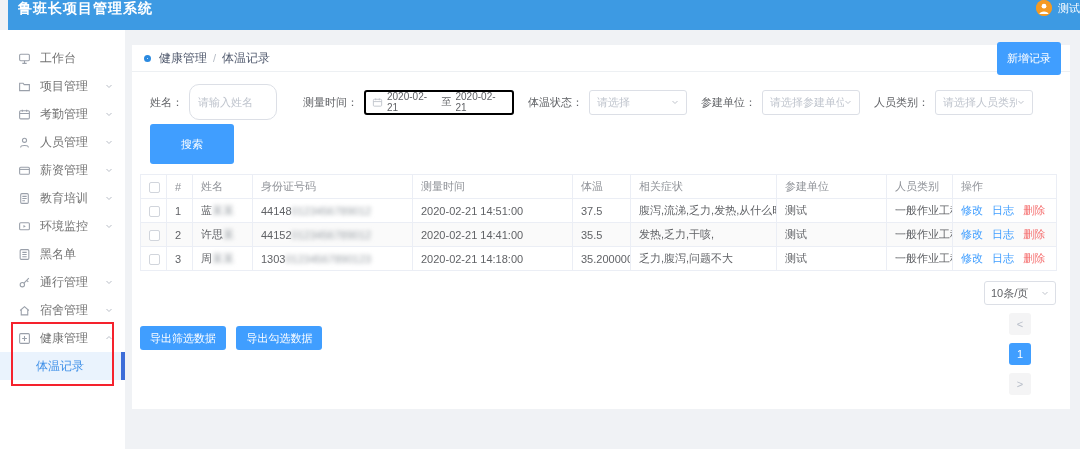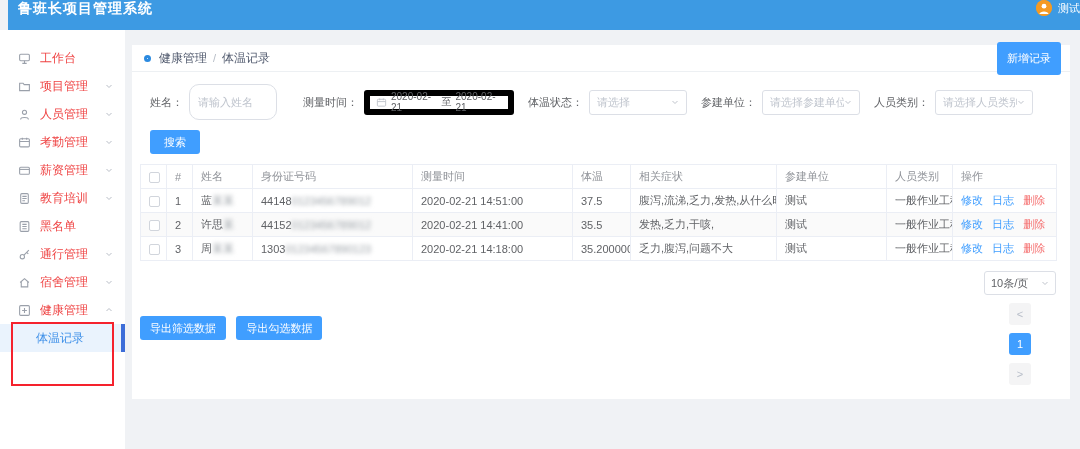--- a/index.html
+++ b/index.html
@@ -8,21 +8,21 @@
   
   .topbar { position:absolute; left:8px; top:0; width:1080px; height:30px; background:#3d9ae3;
     display:flex; align-items:flex-start; justify-content:space-between; padding:0 8px 0 10px; z-index:10; }
   .topbar-title { color:#fff; font-size:14px; font-weight:bold; letter-spacing:1px; }
   .topbar-user { display:flex; align-items:center; gap:6px; color:#fff; font-size:11px; cursor:pointer; }
   .avatar { width:16px; height:16px; border-radius:50%; background:#f59a23; overflow:hidden; display:flex; }
   
   .sidebar { position:absolute; left:0; top:30px; bottom:0; width:125px; background:#fff; z-index:2; }
   .menu { padding-top:14px; }
   .menu-item { height:28px; display:flex; align-items:center; padding:0 12px 0 18px;
-    font-size:12px; color:#ef4444; cursor:pointer; }
+    font-size:12px; color:#737373; cursor:pointer; }
   .mi-icon { width:14px; margin-right:8px; display:flex; align-items:center; }
   .mi-label { flex:1; white-space:nowrap; }
   .mi-arrow { display:flex; }
   .submenu-item { position:relative; height:28px; display:flex; align-items:center; padding-left:36px;
     font-size:12px; color:#3d8fe8; background:#eaf3fd; cursor:pointer; }
   .active-bar { position:absolute; right:0; top:0; width:4px; height:28px; background:#3d6dd8; }
   .annotation { position:absolute; left:11px; top:292px; width:103px; height:64px;
     border:2px solid #f5222d; pointer-events:none; z-index:6; }
   
   .card { position:absolute; left:132px; top:45px; width:938px; background:#fff; padding-bottom:14px; }
@@ -33,26 +33,26 @@
   .btn { border:none; background:#409eff; color:#fff; border-radius:3px; cursor:pointer;
     font-family:inherit; white-space:nowrap; }
   .btn-add { margin-left:auto; height:33px; padding:0 10px; font-size:11px; }
   
   .filters { display:flex; align-items:center; margin:12px 0 0 18px; font-size:11px; color:#606266; }
   .f-label { margin-right:6px; white-space:nowrap; }
   .gap-lg { margin-left:26px; } .gap-md { margin-left:14px; }
   .f-input { width:88px; height:25px; border:1px solid #dcdfe6; border-radius:10px; padding:17px 8px;
     font-size:11px; color:#606266; font-family:inherit; outline:none; }
   .f-input::placeholder { color:#bfc4cd; }
-  .daterange { width:150px; height:25px; border:6px solid #000000; border-radius:3px;
+  .daterange { width:150px; height:25px; border:2px solid #000000; border-radius:3px;
     display:flex; align-items:center; gap:4px; padding:0 6px; font-size:10px; color:#606266; cursor:pointer; }
   .f-select { width:98px; height:25px; border:1px solid #dcdfe6; border-radius:3px;
     display:flex; align-items:center; justify-content:space-between; padding:0 7px; cursor:pointer; }
   .ph { color:#bfc4cd; font-size:11px; white-space:nowrap; overflow:hidden; }
-  .btn-search { margin:10px 0 0 18px; height:24px; padding:0 14px; font-size:11px; }
+  .btn-search { margin:4px 0 0 18px; height:40px; padding:0 31px; font-size:11px; }
   
   .table-wrap { margin:10px 14px 0 8px; }
   table { width:916px; border-collapse:collapse; table-layout:fixed; font-size:11px; }
   th,td { border:1px solid #ebeef5; padding:0 8px; height:24px; text-align:left;
     font-weight:normal; color:#606266; white-space:nowrap; overflow:hidden; }
   th { color:#909399; background:#fff; }
   tbody tr:nth-child(even) { background:#fafafa; }
   .cb { display:inline-block; width:11px; height:11px; border:1px solid #d1d5dc; border-radius:2px;
     background:#fff; vertical-align:middle; cursor:pointer; }
   .link { color:#409eff; text-decoration:none; margin-right:6px; cursor:pointer; }
@@ -105,67 +105,81 @@
       <span class="mi-label">项目管理</span>
       <span class="mi-arrow">
           <svg width="8" height="8" viewBox="0 0 8 8" fill="none" stroke="#b9bec7">
             <path d="M1.5 3l2.5 2.5L6.5 3"></path>
           </svg>
         </span>
     </div>
     <div class="menu-item">
       <span class="mi-icon">
           <svg width="13" height="13" viewBox="0 0 12 12" fill="none" stroke="#9aa0aa">
+            <rect x="1.5" y="2.5" width="9" height="7.5" rx="1"></rect>
+            <path d="M1.5 5h9M4 1.5v2M8 1.5v2"></path>
+          </svg>
+        </span>
+      <span class="mi-label">考勤管理</span>
+      <span class="mi-arrow">
+          <svg width="8" height="8" viewBox="0 0 8 8" fill="none" stroke="#b9bec7">
+            <path d="M1.5 3l2.5 2.5L6.5 3"></path>
+          </svg>
+        </span>
+    </div>
+    <div class="menu-item">
+      <span class="mi-icon">
+          <svg width="13" height="13" viewBox="0 0 12 12" fill="none" stroke="#9aa0aa">
             <circle cx="6" cy="4" r="1.9"></circle>
             <path d="M2.4 10.5c0-2.4 7.2-2.4 7.2 0"></path>
           </svg>
         </span>
       <span class="mi-label">人员管理</span>
       <span class="mi-arrow">
           <svg width="8" height="8" viewBox="0 0 8 8" fill="none" stroke="#b9bec7">
             <path d="M1.5 3l2.5 2.5L6.5 3"></path>
           </svg>
         </span>
     </div>
     <div class="menu-item">
       <span class="mi-icon">
           <svg width="13" height="13" viewBox="0 0 12 12" fill="none" stroke="#9aa0aa">
-            <rect x="1.5" y="2.5" width="9" height="7.5" rx="1"></rect>
-            <path d="M1.5 5h9M4 1.5v2M8 1.5v2"></path>
-          </svg>
-        </span>
-      <span class="mi-label">考勤管理</span>
-      <span class="mi-arrow">
-          <svg width="8" height="8" viewBox="0 0 8 8" fill="none" stroke="#b9bec7">
-            <path d="M1.5 3l2.5 2.5L6.5 3"></path>
-          </svg>
-        </span>
-    </div>
-    <div class="menu-item">
-      <span class="mi-icon">
-          <svg width="13" height="13" viewBox="0 0 12 12" fill="none" stroke="#9aa0aa">
             <rect x="1.5" y="3" width="9" height="6.5" rx="1"></rect>
             <path d="M1.5 5h9"></path>
           </svg>
         </span>
       <span class="mi-label">薪资管理</span>
       <span class="mi-arrow">
           <svg width="8" height="8" viewBox="0 0 8 8" fill="none" stroke="#b9bec7">
             <path d="M1.5 3l2.5 2.5L6.5 3"></path>
           </svg>
         </span>
     </div>
     <div class="menu-item">
       <span class="mi-icon">
           <svg width="13" height="13" viewBox="0 0 12 12" fill="none" stroke="#9aa0aa">
             <rect x="2.5" y="1.5" width="7" height="9" rx="1"></rect>
             <path d="M4 4h4M4 6h4M4 8h2.5"></path>
           </svg>
         </span>
       <span class="mi-label">教育培训</span>
+      <span class="mi-arrow">
+          <svg width="8" height="8" viewBox="0 0 8 8" fill="none" stroke="#b9bec7">
+            <path d="M1.5 3l2.5 2.5L6.5 3"></path>
+          </svg>
+        </span>
+    </div>
+    <div class="menu-item">
+      <span class="mi-icon">
+          <svg width="13" height="13" viewBox="0 0 12 12" fill="none" stroke="#9aa0aa">
+            <rect x="1.5" y="2.5" width="9" height="6.5" rx="1"></rect>
+            <path d="M5 4.5l2.2 1.3L5 7.1z" fill="#9aa0aa" stroke="none"></path>
+          </svg>
+        </span>
+      <span class="mi-label">环境监控</span>
       <span class="mi-arrow">
           <svg width="8" height="8" viewBox="0 0 8 8" fill="none" stroke="#b9bec7">
             <path d="M1.5 3l2.5 2.5L6.5 3"></path>
           </svg>
         </span>
     </div>
     <div class="menu-item">
       <span class="mi-icon">
           <svg width="13" height="13" viewBox="0 0 12 12" fill="none" stroke="#9aa0aa">
             <rect x="2" y="1.5" width="8" height="9" rx="1"></rect>

